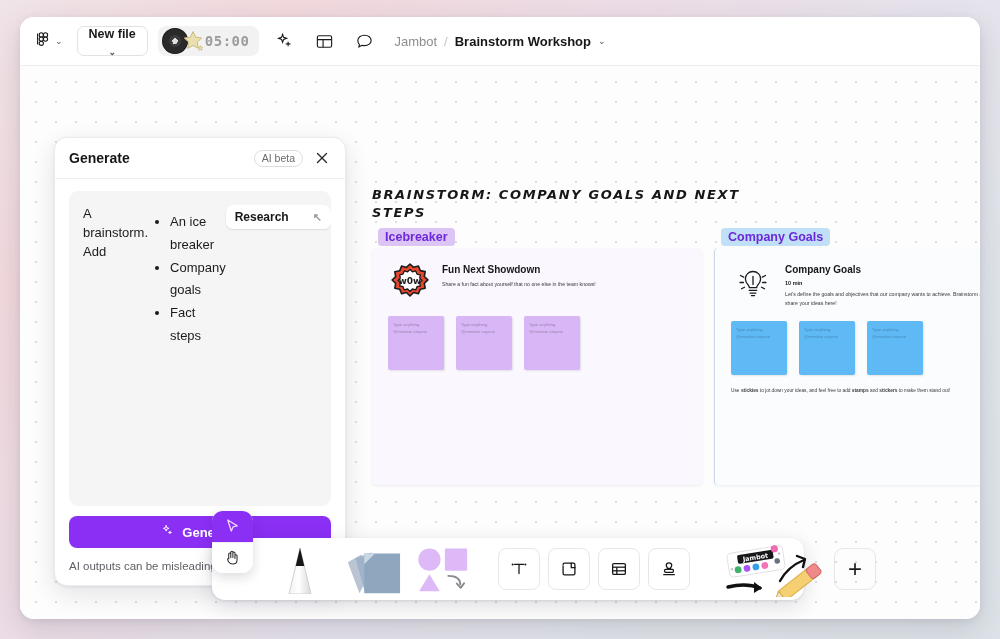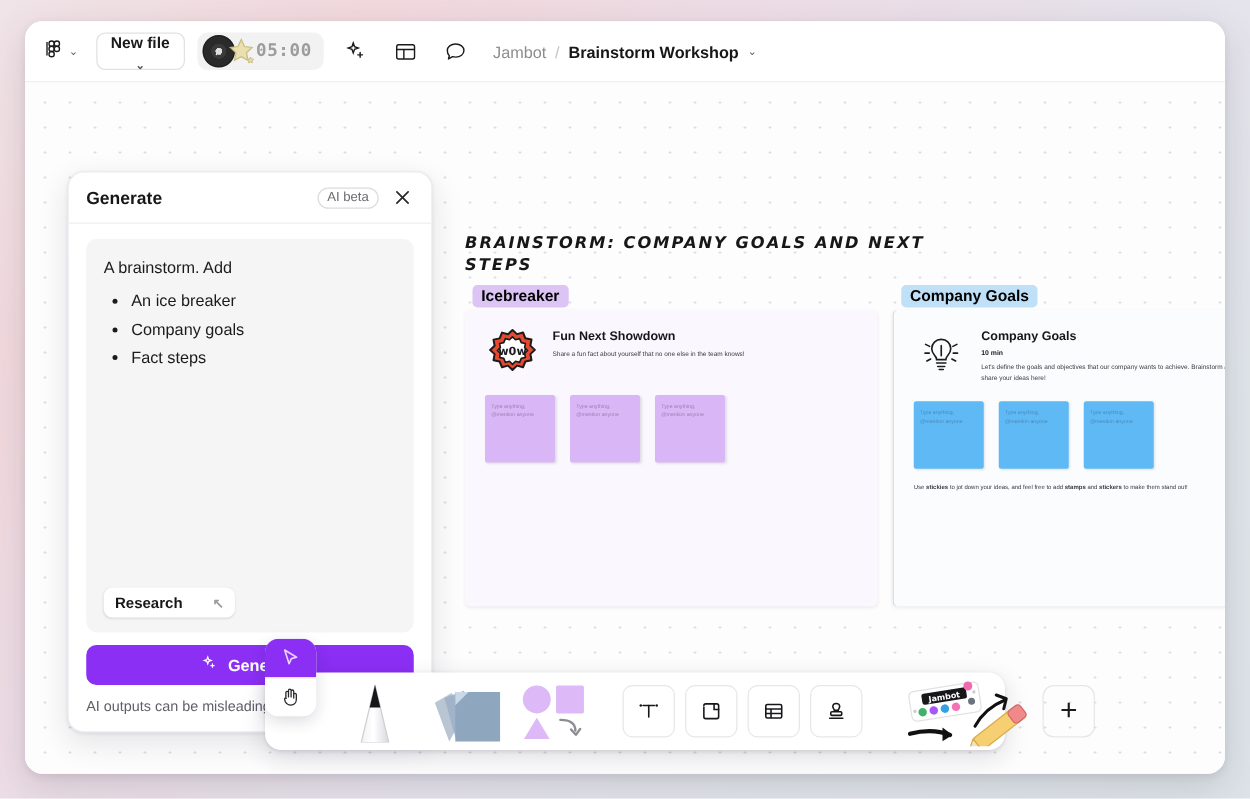--- a/index.html
+++ b/index.html
@@ -107,21 +107,21 @@
     font-size: 10.5px; color: #6a6a70; border: 1px solid #dcdce0;
     border-radius: 9px; padding: 1.5px 7px; white-space: nowrap;
   }
   .close-x {
     width: 22px; height: 22px; display: flex; align-items: center; justify-content: center;
     cursor: pointer; color: #2a2a2e; font-size: 16px; line-height: 1;
   }
   .gen-body { flex: 1; padding: 12px 14px 0; display: flex; flex-direction: column; }
   .prompt-box {
     flex: 1; background: #f5f5f6; border-radius: 9px;
-    padding: 14px 14px 10px; display: flex; flex-direction: column;
+    padding: 14px 14px 10px; display: flex; flex-direction: row;
     overflow: hidden;
   }
   .prompt-line { font-size: 13px; color: #1b1b1d; line-height: 1.45; }
   .prompt-list { margin: 6px 0 0 0; padding-left: 22px; }
   .prompt-list li { font-size: 13px; color: #1b1b1d; line-height: 1.75; }
   .prompt-spacer { flex: 1; }
   .research-chip {
     align-self: flex-start;
     display: flex; align-items: center; gap: 24px;
     background: #fff; border-radius: 7px; padding: 5px 9px;
@@ -152,21 +152,21 @@
     position: absolute; left: 352px; top: 120px;
     width: 390px;
     font-family: "DejaVu Sans", sans-serif;
     font-style: italic; font-weight: 700;
     font-size: 13px; letter-spacing: 1.6px;
     color: #17171a; line-height: 1.4;
   }
   
   .frame-label {
     position: absolute; top: -20px; left: 6px;
-    font-size: 12.5px; font-weight: 600; color: #000000;
+    font-size: 12.5px; font-weight: 600; color: #6d28d9;
     padding: 2px 7px; border-radius: 4px; white-space: nowrap;
     z-index: 3; cursor: pointer;
   }
   #frame-icebreaker {
     position: absolute; left: 352px; top: 182px;
     width: 330px; height: 237px;
     background: #faf7fe; border-radius: 4px;
     box-shadow: 0 1px 3px rgba(0,0,0,.07);
   }
   #frame-goals {

